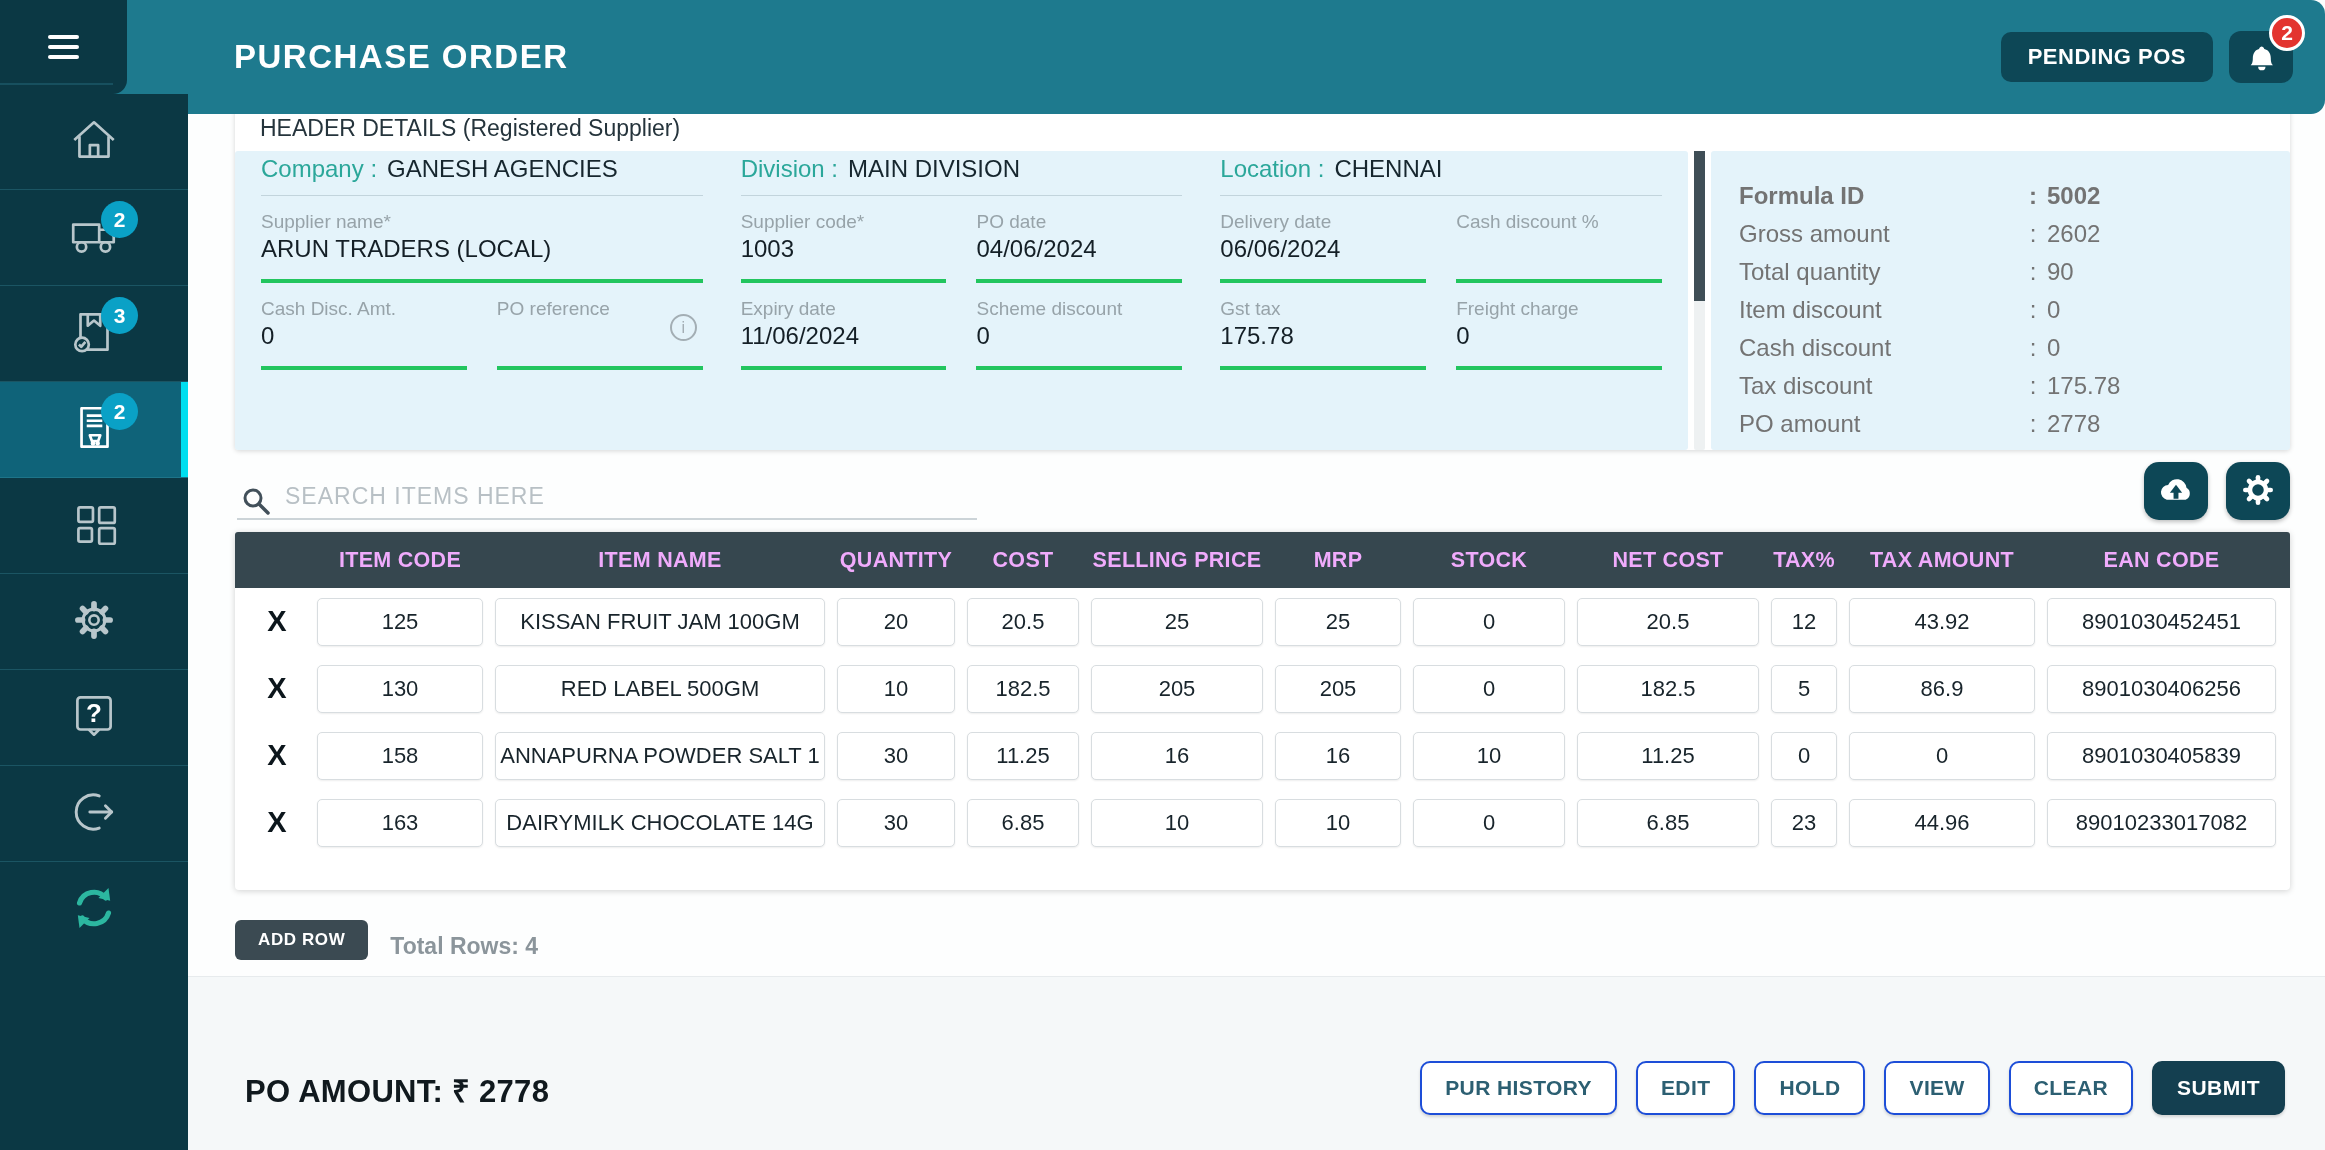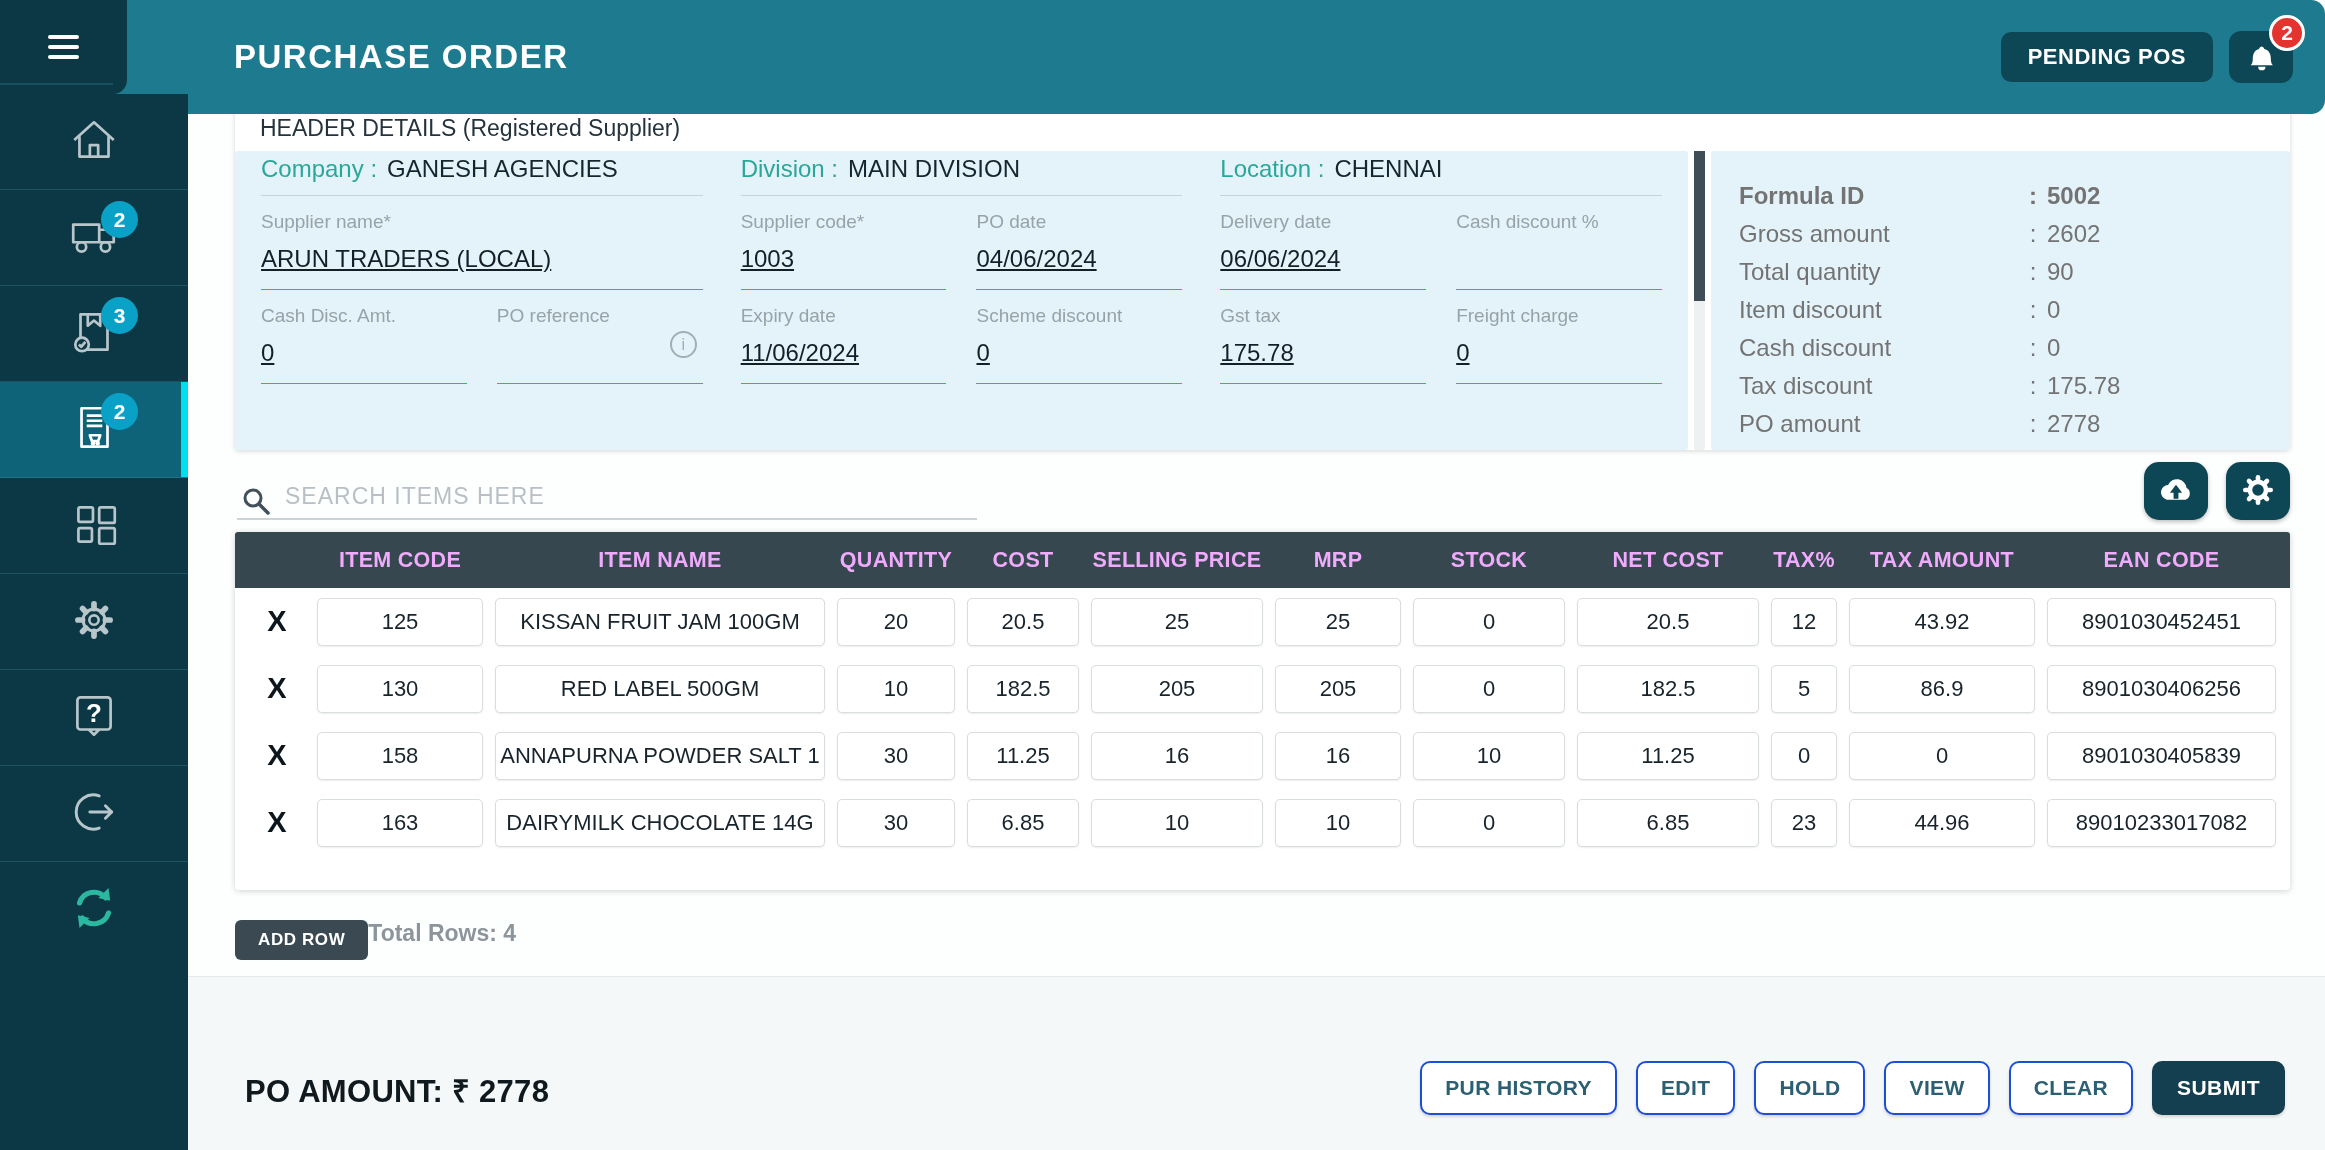--- a/index.html
+++ b/index.html
@@ -44,22 +44,22 @@
   .hc-body{position:absolute;left:0;top:46px;right:0;bottom:0;display:flex;}
   .left-panel{width:1453px;background:#e4f3fa;border-radius:3px;box-sizing:border-box;
     padding:4px 26px 0 26px;display:grid;grid-template-columns:1fr 1fr 1fr;column-gap:38px;align-content:start;}
   .group-head{font-size:24px;padding-bottom:12px;border-bottom:1px solid #c2d4dc;display:flex;gap:10px;align-items:baseline;}
   .group-label{color:#2ba79a;}
   .group-value{color:#16262e;}
   .group-fields{display:grid;grid-template-columns:1fr 1fr;column-gap:30px;margin-top:15px;}
   .field{min-width:0;}
   .field.span2{grid-column:1 / span 2;}
   .f-label{font-size:19px;color:#97a3a9;min-height:24px;}
-  .f-value{font-size:24px;color:#141f26;min-height:32px;margin-top:10px;padding-bottom:12px;
-    border-bottom:1px solid #22c55e;position:relative;text-decoration:underline;}
+  .f-value{font-size:24px;color:#141f26;min-height:32px;padding-bottom:12px;
+    border-bottom:4px solid #22c55e;position:relative;}
   .info-icon{position:absolute;right:6px;top:-8px;width:27px;height:27px;border:2px solid #a3aeb4;border-radius:50%;
     display:flex;align-items:center;justify-content:center;font-size:16px;color:#a3aeb4;box-sizing:border-box;}
   .panel-scrollbar{width:11px;margin-left:6px;background:#eef1f2;position:relative;border-radius:2px;}
   .panel-scrollbar .thumb{position:absolute;left:0;top:0;width:100%;height:150px;background:#3f4e56;}
   .formula-panel{flex:1;margin-left:6px;background:#e4f3fa;border-radius:3px;box-sizing:border-box;padding:26px 0 0 28px;}
   .f-row{display:flex;font-size:24px;color:#737373;line-height:38px;}
   .f-row .lbl{width:280px;}
   .f-row .col{width:28px;text-align:center;}
   .f-row.bold{font-weight:700;}
   
@@ -80,21 +80,21 @@
     grid-template-columns:var(--cols);column-gap:12px;align-items:center;padding:0 14px;box-sizing:border-box;}
   .th{color:#f0abfc;font-weight:700;font-size:21.5px;text-align:center;letter-spacing:.3px;white-space:nowrap;}
   .trow{display:grid;grid-template-columns:var(--cols);column-gap:12px;align-items:center;
     height:67px;padding:0 14px;box-sizing:border-box;}
   .trow:first-of-type{margin-top:7px;}
   .cell{width:100%;height:48px;box-sizing:border-box;border:1px solid #d8dde0;border-radius:5px;background:#fff;
     text-align:center;font-size:22px;color:#18242b;font-family:inherit;box-shadow:0 1px 2px rgba(0,0,0,.07);outline:none;}
   .del{background:none;border:none;font-size:29px;font-weight:800;color:#0c161c;cursor:pointer;
     font-family:inherit;padding:0;line-height:1;}
   
-  .addrow-bar{position:absolute;left:47px;top:826px;display:flex;align-items:flex-start;}
+  .addrow-bar{position:absolute;left:47px;top:826px;display:flex;align-items:flex-end;gap:22px;}
   .add-row{background:#3b4a52;color:#fff;border:none;border-radius:6px;height:40px;padding:0 23px;
     font-size:17px;font-weight:700;letter-spacing:.6px;font-family:inherit;cursor:pointer;}
   .total-rows{font-size:23px;font-weight:700;color:#8b959b;}
   
   .footer{position:absolute;left:0;right:0;top:882px;bottom:0;background:#f5f8f9;border-top:1px solid #e7ebed;}
   .po-amount{position:absolute;left:57px;top:92px;font-size:31px;font-weight:700;color:#10191e;letter-spacing:.3px;}
   .action-btns{position:absolute;right:40px;top:84px;display:flex;gap:19px;}
   .abtn{height:54px;border-radius:10px;border:2px solid #1d4ed8;background:#ffffff;color:#2c5f72;
     font-weight:700;font-size:21px;padding:0 23px;letter-spacing:.4px;font-family:inherit;cursor:pointer;
     box-shadow:0 2px 3px rgba(0,0,0,.15);}

